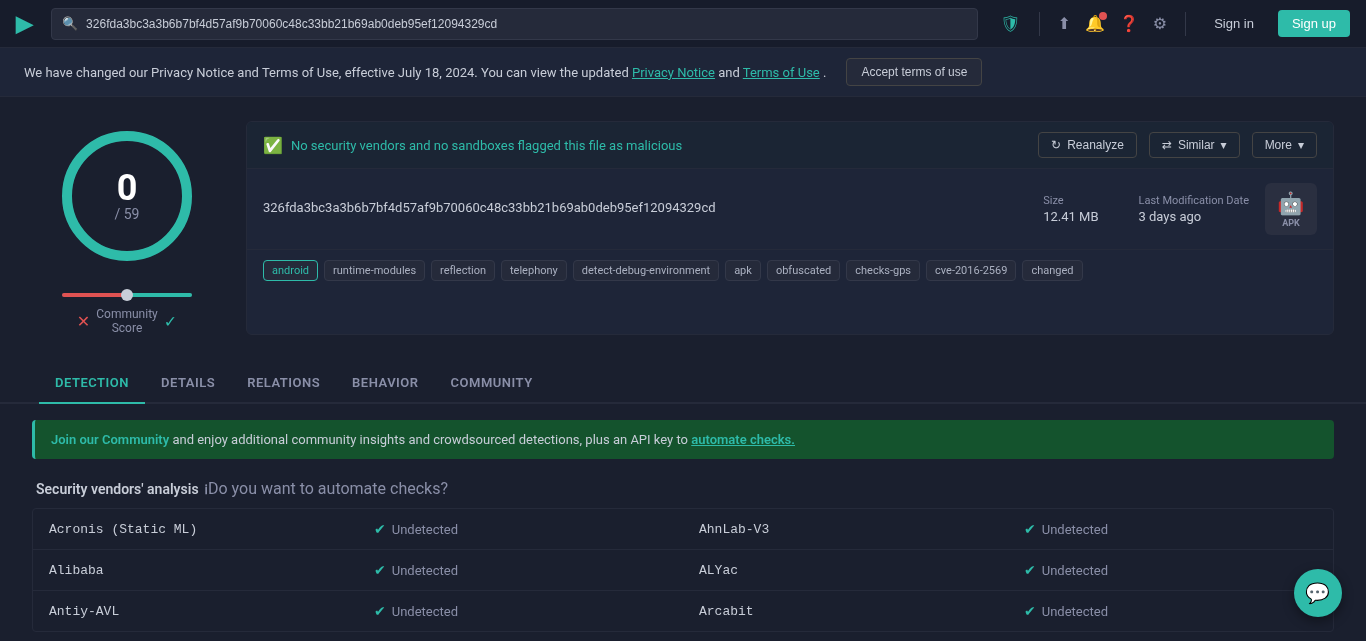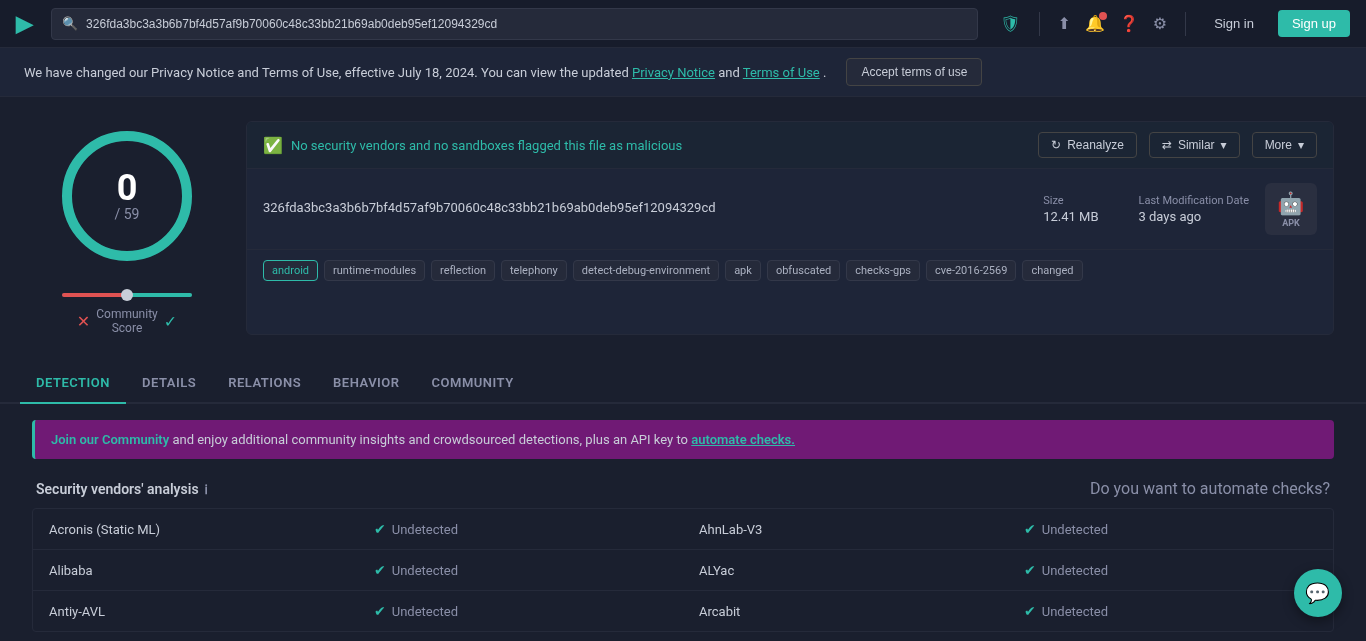--- a/index.html
+++ b/index.html
@@ -322,21 +322,21 @@
       font-size: 11px;
       color: #aab0c0;
       cursor: pointer;
     }
     .tag.green { border-color: #2ebba9; color: #2ebba9; }
 
     
     .tabs-row {
       display: flex;
       border-bottom: 2px solid #252a3a;
-      padding: 0 20px;
+      padding: 0 39px;
       margin-top: 4px;
     }
     .tab {
       padding: 12px 16px;
       font-size: 13px;
       font-weight: 600;
       color: #8a8fa8;
       cursor: pointer;
       letter-spacing: 0.5px;
       position: relative;
@@ -354,21 +354,21 @@
       background: #2ebba9;
     }
 
     
     .detection-content {
       padding: 16px 32px;
     }
 
     
     .join-banner {
-      background: #701a75;
+      background: #14532d;
       border-left: 3px solid #2ebba9;
       padding: 12px 16px;
       border-radius: 4px;
       margin-bottom: 20px;
       font-size: 13px;
       color: #c8cdd8;
     }
     .join-banner a {
       color: #2ebba9;
       text-decoration: none;
@@ -376,25 +376,24 @@
     }
     .join-banner a.automate {
       color: #2ebba9;
       text-decoration: underline;
       font-weight: 600;
     }
 
     
     .vendors-header {
       display: flex;
-      justify-content: space-between;
+      justify-content: flex-start;
       align-items: center;
       margin-bottom: 10px;
       padding: 0 4px;
-      gap: 14px;
     }
     .vendors-title {
       font-size: 14px;
       font-weight: 600;
       color: #c8cdd8;
       display: flex;
       align-items: center;
       gap: 6px;
     }
     .info-icon {
@@ -418,20 +417,21 @@
       border-bottom: 1px solid #252a3a;
       align-items: center;
     }
     .vendor-row:last-child { border-bottom: none; }
     .vendor-cell {
       padding: 12px 16px;
       font-size: 13px;
     }
     .vendor-name {
       color: #c8cdd8;
+      font-family: Liberation Mono, monospace;
     }
     .vendor-status {
       display: flex;
       align-items: center;
       gap: 6px;
       color: #8a8fa8;
     }
     .check-circle {
       color: #2ebba9;
       font-size: 14px;

